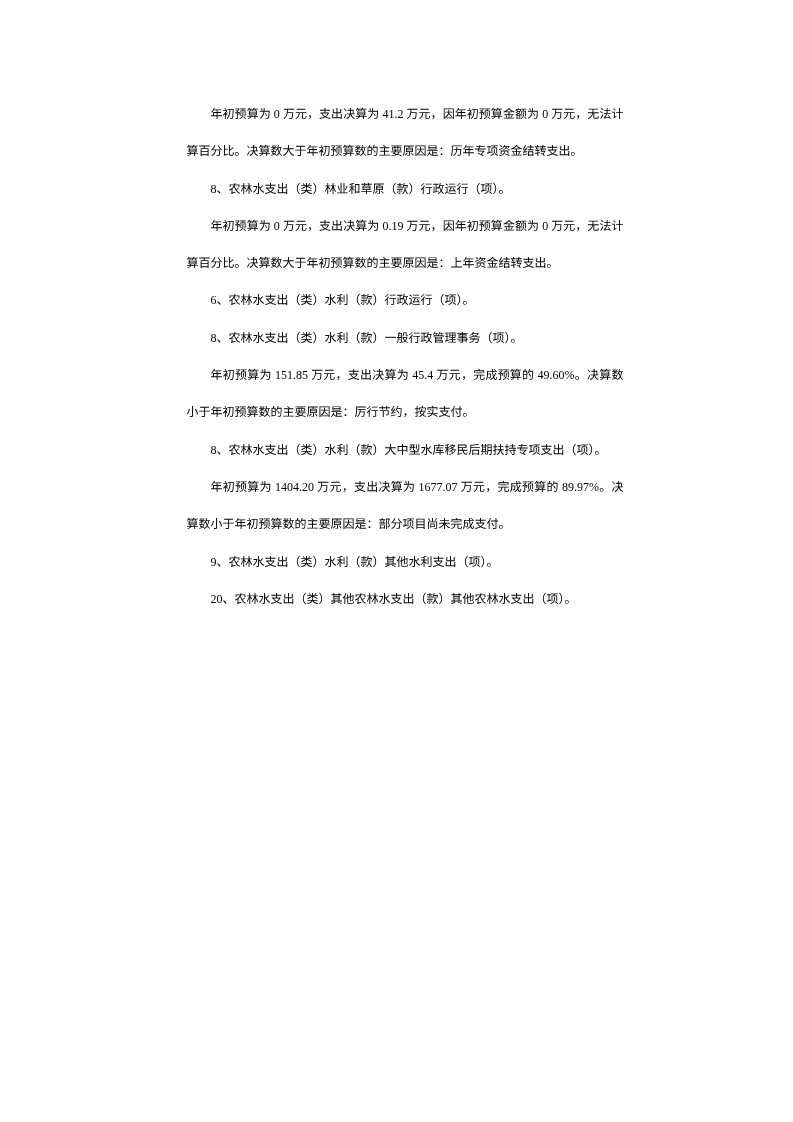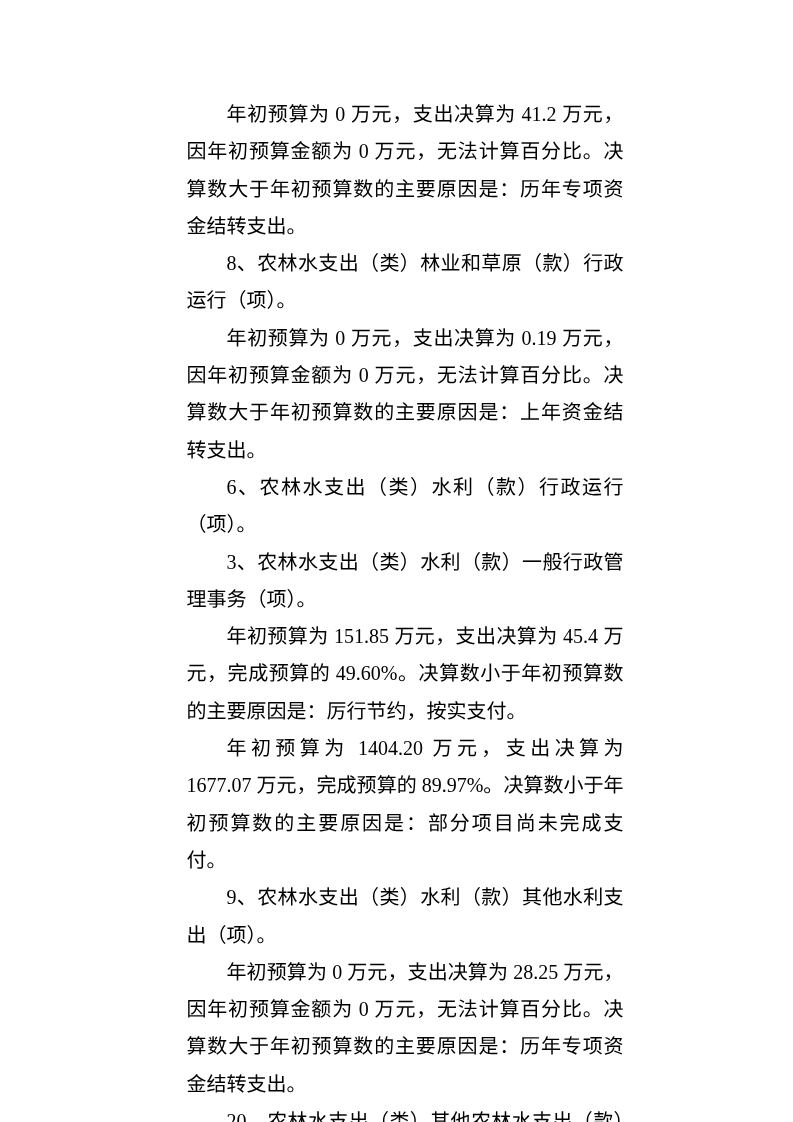--- a/index.html
+++ b/index.html
@@ -10,39 +10,39 @@
   .page {
     position: relative;
     width: 650px;
     height: 1122px;
     margin: 0 auto;
     background: #ffffff;
     box-sizing: border-box;
     padding: 96px 98px 40px 115px;
     overflow: hidden;
     font-family: "Liberation Serif", "DejaVu Serif", serif;
-    font-size: 20px;
+    font-size: 12px;
     line-height: 37.3px;
     color: #000000;
   }
   .page p {
     margin: 0;
     padding: 0;
     text-indent: 2em;
     text-align: justify;
     word-break: normal;
   }
 </style>
 </head>
 <body>
 
 <div class="page">
   <p>年初预算为 0 万元，支出决算为 41.2 万元，因年初预算金额为 0 万元，无法计算百分比。决算数大于年初预算数的主要原因是：历年专项资金结转支出。</p>
   <p>8、农林水支出（类）林业和草原（款）行政运行（项）。</p>
   <p>年初预算为 0 万元，支出决算为 0.19 万元，因年初预算金额为 0 万元，无法计算百分比。决算数大于年初预算数的主要原因是：上年资金结转支出。</p>
   <p>6、农林水支出（类）水利（款）行政运行（项）。</p>
-  <p>3、农林水支出（类）水利（款）一般行政管理事务（项）。</p>
+  <p>8、农林水支出（类）水利（款）一般行政管理事务（项）。</p>
   <p>年初预算为 151.85 万元，支出决算为 45.4 万元，完成预算的 49.60%。决算数小于年初预算数的主要原因是：厉行节约，按实支付。</p>
+  <p>8、农林水支出（类）水利（款）大中型水库移民后期扶持专项支出（项）。</p>
   <p>年初预算为 1404.20 万元，支出决算为 1677.07 万元，完成预算的 89.97%。决算数小于年初预算数的主要原因是：部分项目尚未完成支付。</p>
   <p>9、农林水支出（类）水利（款）其他水利支出（项）。</p>
-  <p>年初预算为 0 万元，支出决算为 28.25 万元，因年初预算金额为 0 万元，无法计算百分比。决算数大于年初预算数的主要原因是：历年专项资金结转支出。</p>
   <p>20、农林水支出（类）其他农林水支出（款）其他农林水支出（项）。</p>
 </div>
 
 </body></html>

